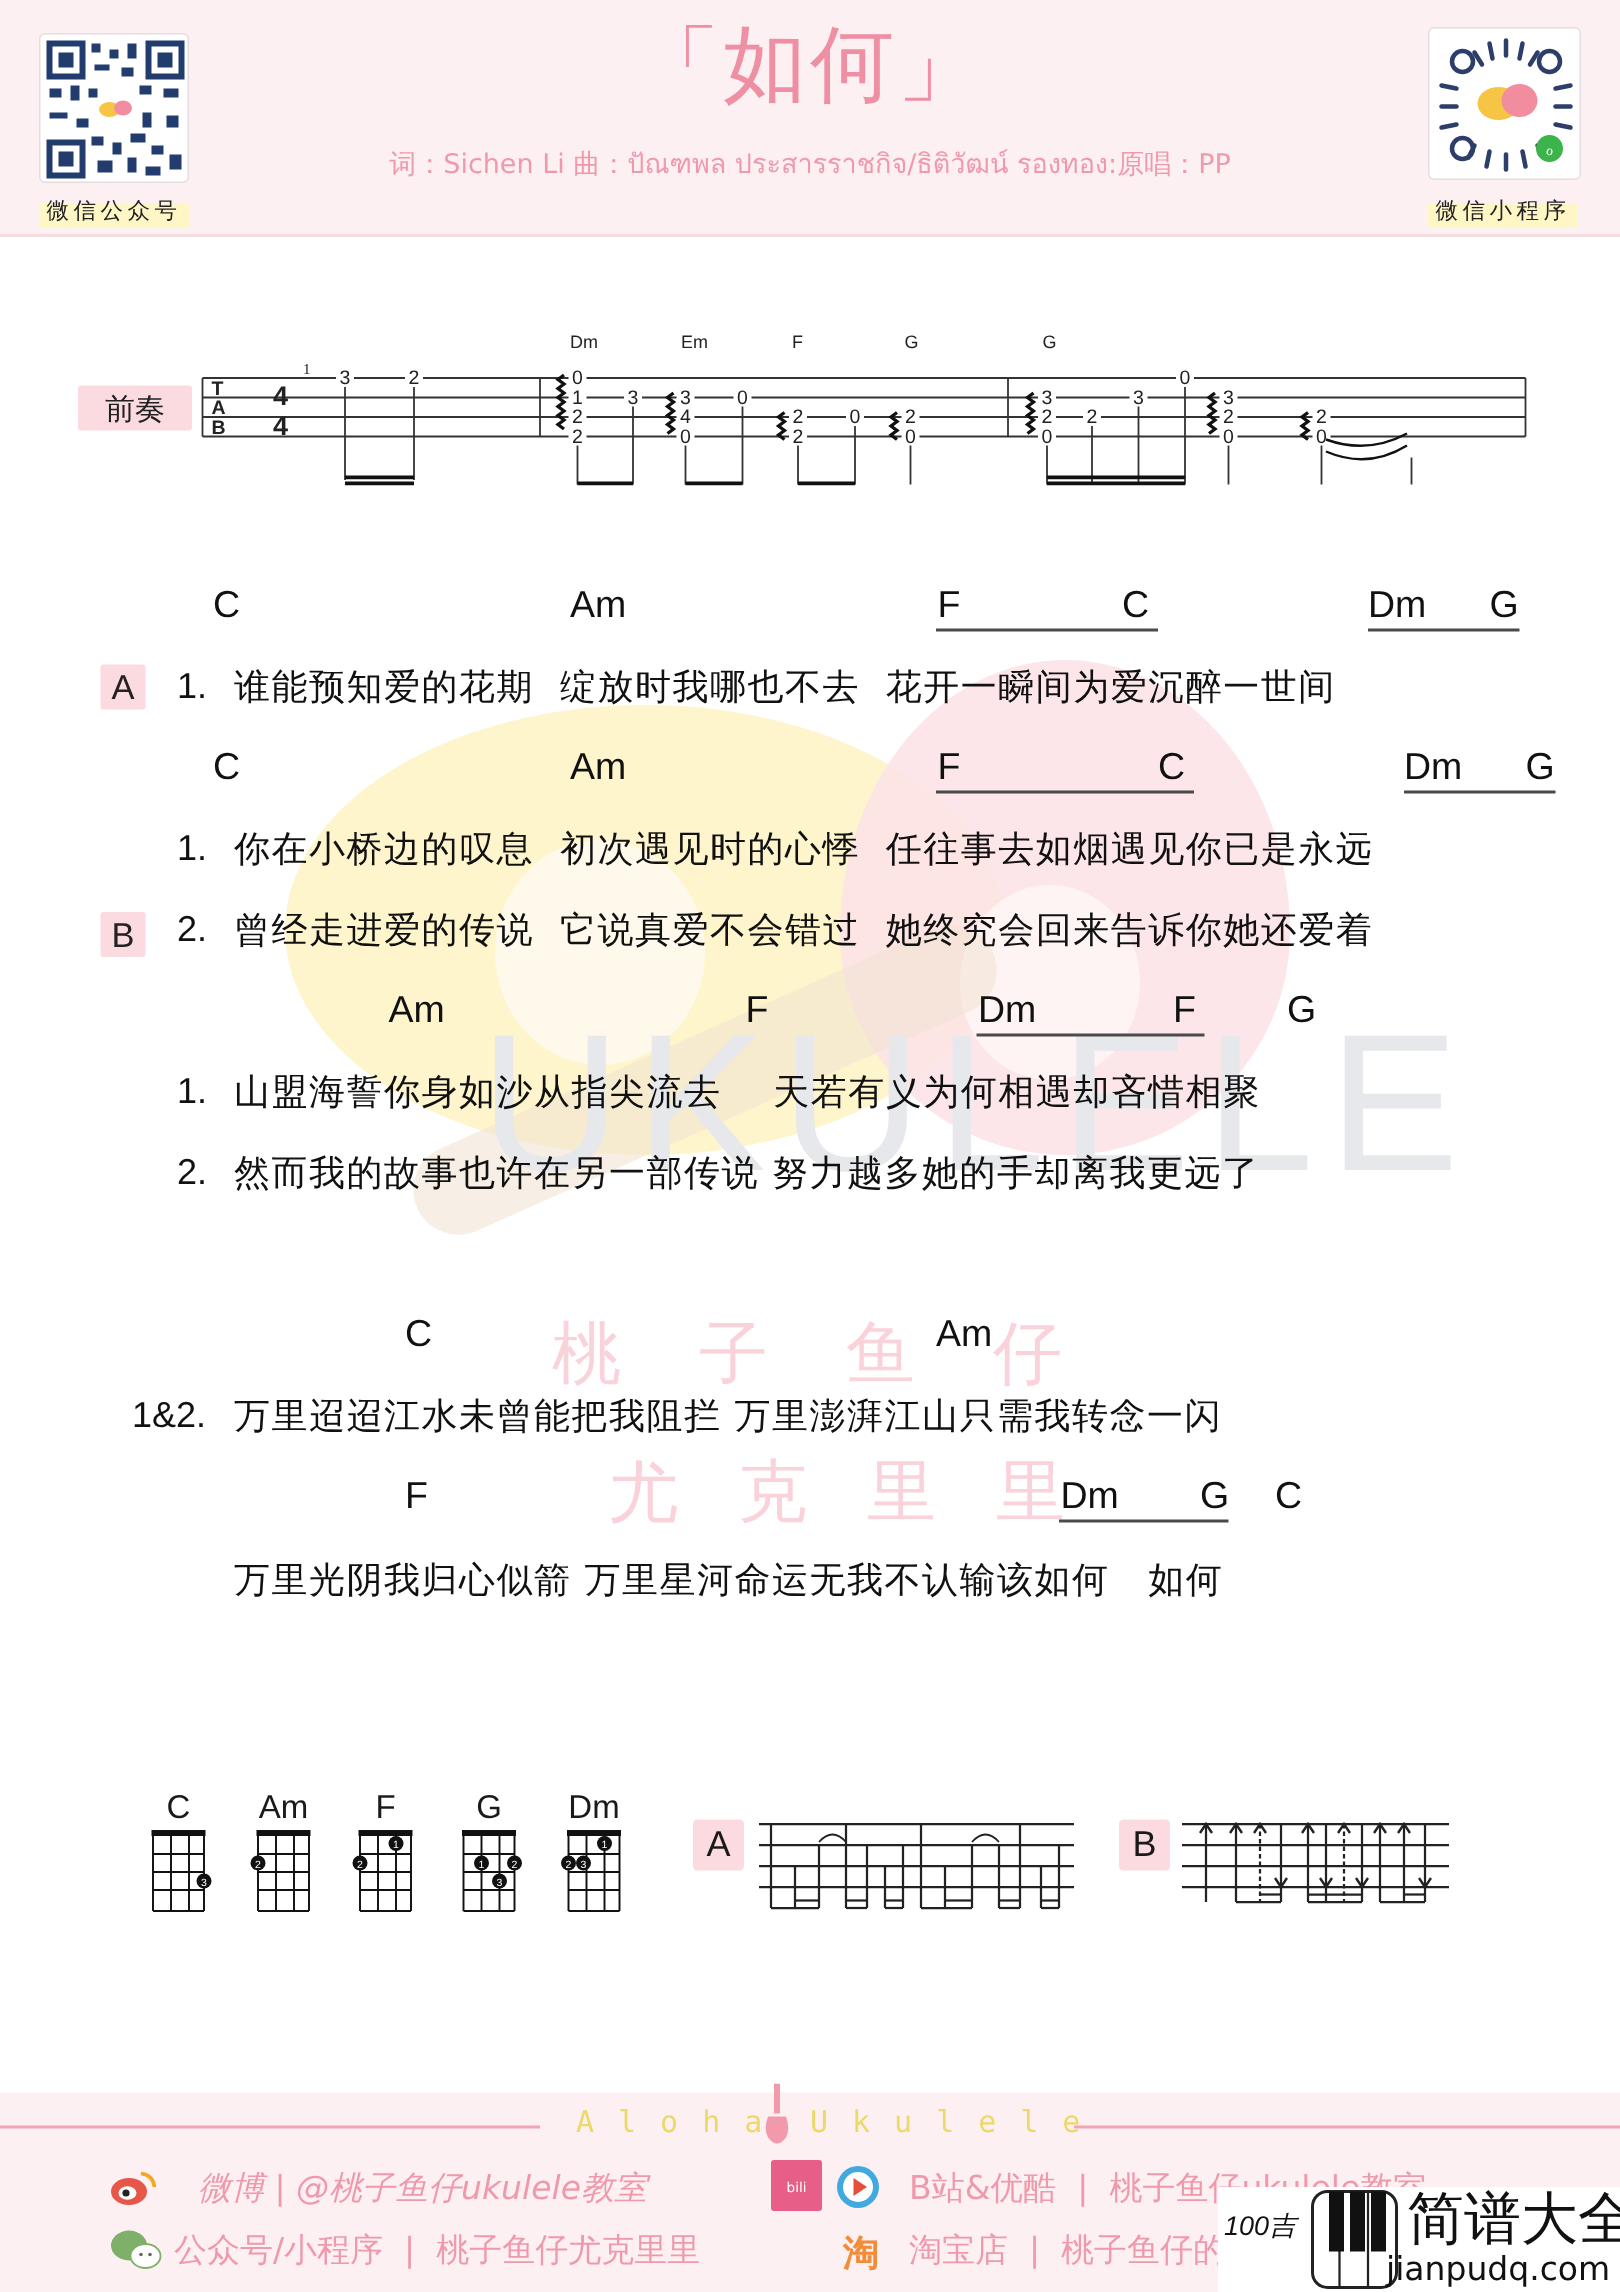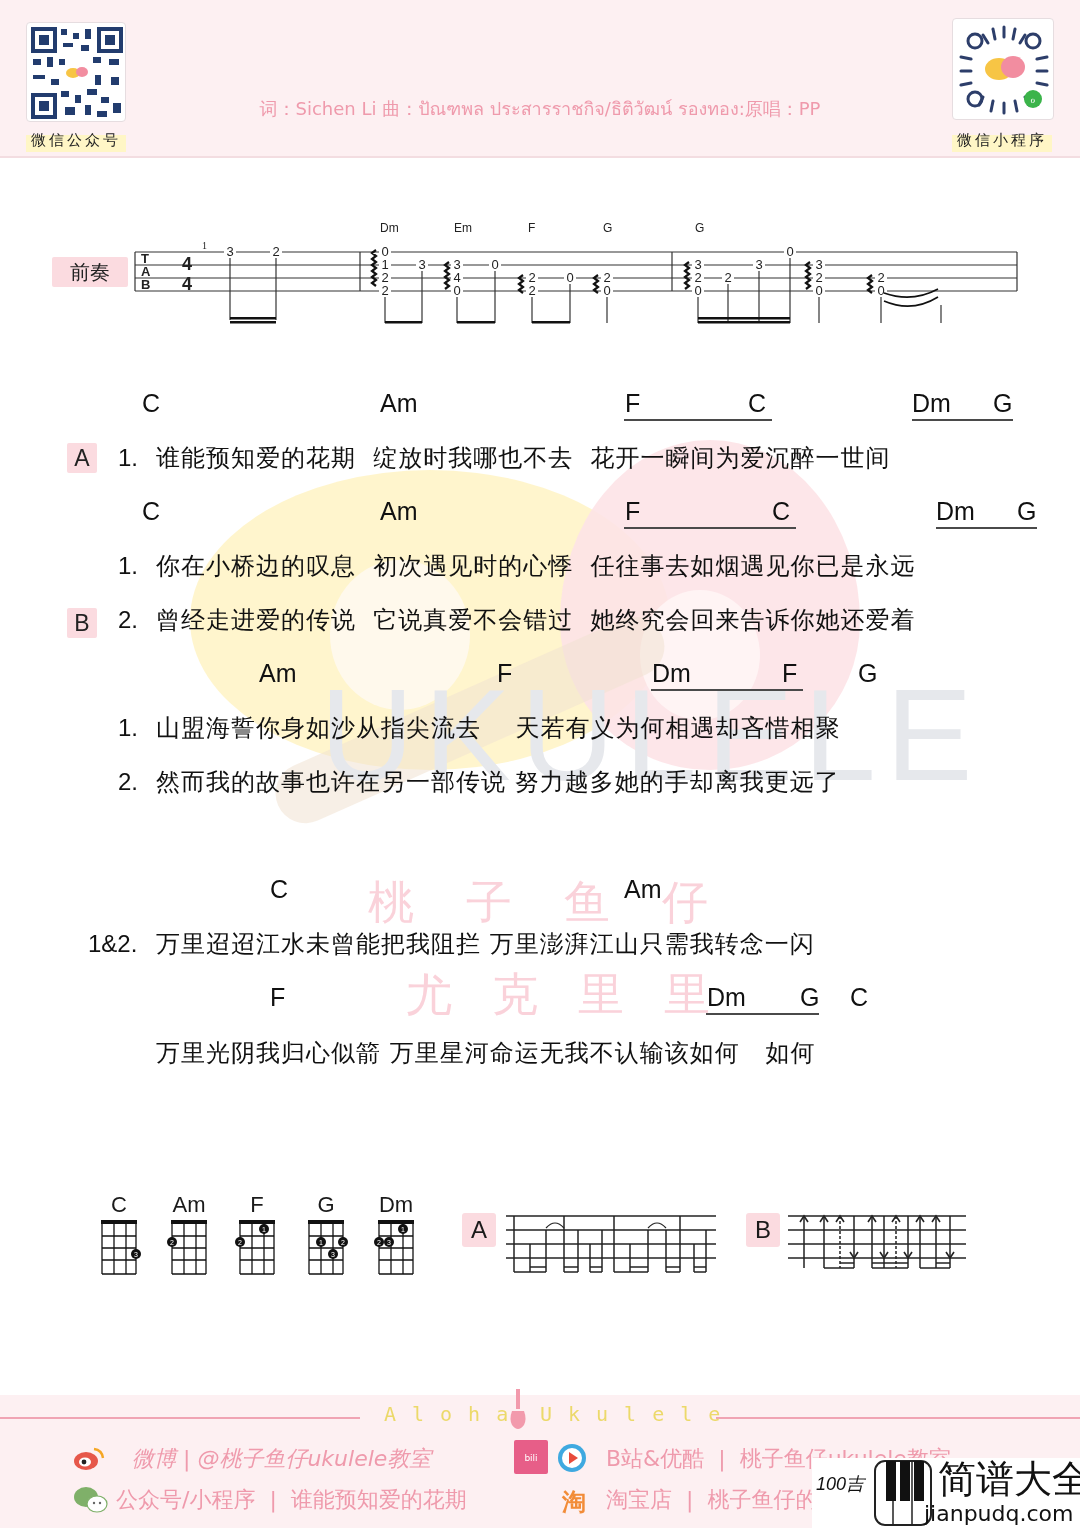--- a/index.html
+++ b/index.html
@@ -90,20 +90,21 @@
         <rect x="58" y="82" width="6" height="10"></rect>
           <rect x="70" y="88" width="10" height="6"></rect>
       </g>
       <circle cx="50" cy="50" r="11" fill="#fff"></circle>
       <ellipse cx="46" cy="50" rx="7" ry="5" fill="#f7c545"></ellipse>
       <ellipse cx="55" cy="49" rx="6" ry="5" fill="#f28da0"></ellipse>
     </svg>
   </div>
   <div class="qr-caption left">微信公众号</div>
 
+  <div class="title">「如何」</div>
   <div class="meta1">词：Sichen Li  曲：ปัณฑพล ประสารราชกิจ/ธิติวัฒน์ รองทอง:原唱：PP</div>
 
   <div class="qr-box qr-right">
     <svg width="102" height="102" viewBox="0 0 102 102">
       <g stroke="#2d3e6a" stroke-width="3" stroke-linecap="round">
         <line x1="51" y1="8" x2="51" y2="18"></line>
           <line x1="62" y1="10" x2="60" y2="20"></line>
           <line x1="40" y1="10" x2="42" y2="20"></line>
         <line x1="72" y1="16" x2="67" y2="24"></line>
           <line x1="30" y1="16" x2="35" y2="24"></line>
@@ -516,21 +517,21 @@
   <path d="M22 3 q8 1 9 9" stroke="#f5a623" stroke-width="2.4" fill="none"></path>
 </svg>
 <div class="foot-row" style="left:132px; top:1444px;font-style:italic;">微博 | @桃子鱼仔ukulele教室</div>
 
 <svg class="ficon" style="left:72px; top:1485px;" width="38" height="30" viewBox="0 0 38 30">
   <ellipse cx="14" cy="12" rx="12" ry="10" fill="#7fb069"></ellipse>
   <ellipse cx="25" cy="19" rx="10" ry="8" fill="#fff" stroke="#7fb069" stroke-width="1.2"></ellipse>
   <circle cx="22" cy="18" r="1.2" fill="#666"></circle>
     <circle cx="28" cy="18" r="1.2" fill="#666"></circle>
 </svg>
-<div class="foot-row" style="left:116px; top:1485px;">公众号/小程序  |  谁能预知爱的花期</div>
+<div class="foot-row" style="left:116px; top:1485px;">公众号/小程序  |  桃子鱼仔尤克里里</div>
 
 <svg class="ficon" style="left:514px; top:1440px;" width="34" height="34" viewBox="0 0 34 34">
   <rect x="0" y="0" width="34" height="34" rx="2" fill="#e75e88"></rect>
   <text x="17" y="21" font-size="9" fill="#fff" text-anchor="middle" font-family="DejaVu Sans, sans-serif">bili</text>
 </svg>
 <svg class="ficon" style="left:556px; top:1442px;" width="32" height="32" viewBox="0 0 32 32">
   <circle cx="16" cy="16" r="14" fill="#3fa9e0"></circle>
   <circle cx="16" cy="16" r="10" fill="#fff"></circle>
   <path d="M13 10 l9 6 l-9 6 z" fill="#e74c3c"></path>
 </svg>

